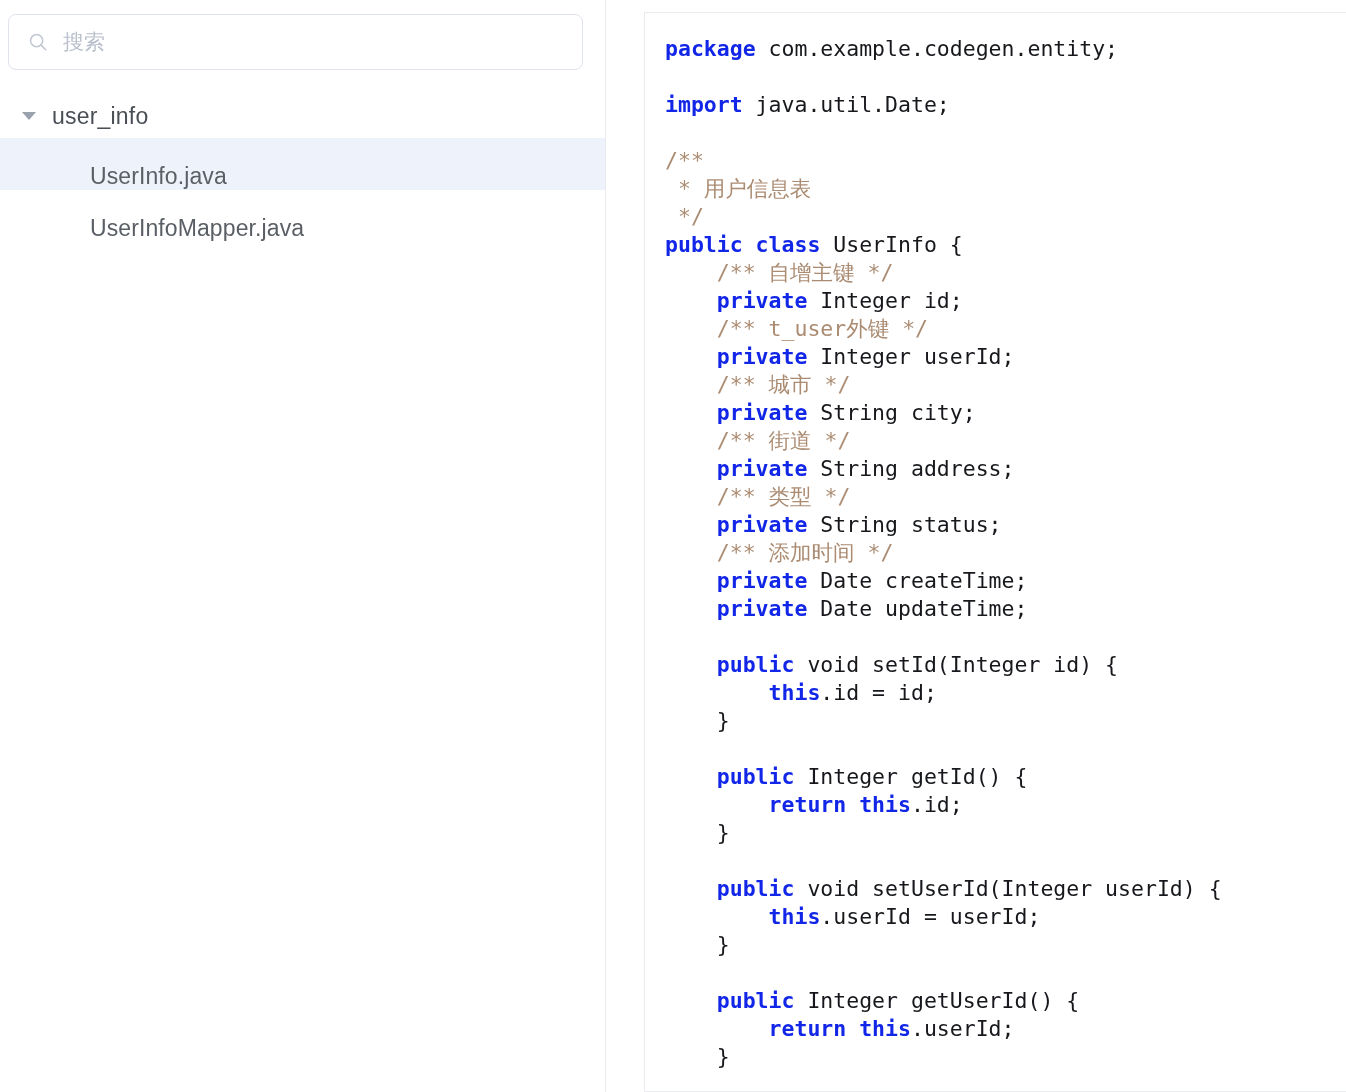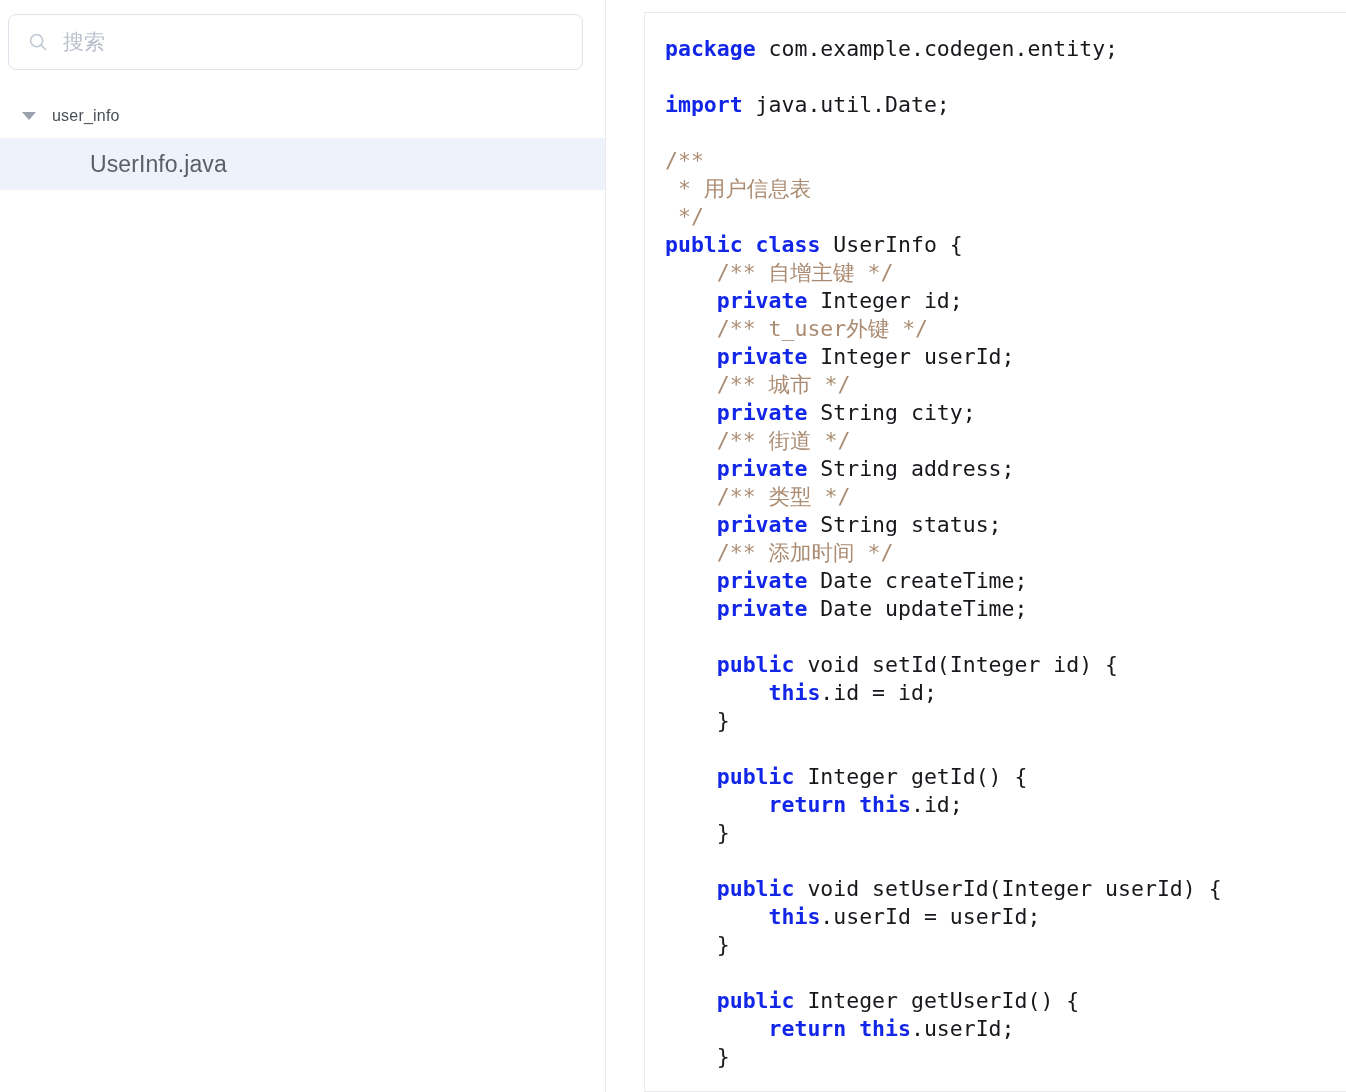--- a/index.html
+++ b/index.html
@@ -86,29 +86,29 @@
     width: 0;
     height: 0;
     border-left: 7px solid transparent;
     border-right: 7px solid transparent;
     border-top: 8px solid #9aa2ad;
     margin-right: 16px;
     flex: 0 0 auto;
   }
 
   .tree-group-label {
-    font-size: 16px;
+    font-size: 23px;
     color: #4a4f56;
     letter-spacing: .2px;
   }
 
   .tree-item {
     height: 52px;
     display: flex;
-    align-items: center;
+    align-items: flex-end;
     padding-left: 90px;
     font-size: 23px;
     color: #5a5f66;
     cursor: pointer;
     letter-spacing: .1px;
   }
 
   .tree-item.selected {
     background: #eef3fb;
   }
@@ -169,20 +169,23 @@
       <div class="tree-group-header">
         <span class="caret"></span>
         <span class="tree-group-label">user_info</span>
       </div>
 
       <div class="tree-item selected">
         <span>UserInfo.java</span>
       </div>
 
 
+      <div class="tree-item">
+        <span>UserInfoMapper.java</span>
+      </div>
 
     </div>
   </div>
 
   <div class="code-pane">
     <div class="code-card">
       <pre class="code" id="code-viewer"><span class="k">package</span><span class="pl"> com.example.codegen.entity;</span>
 <span class="pl"></span>
 <span class="k">import</span><span class="pl"> java.util.Date;</span>
 <span class="pl"></span>

